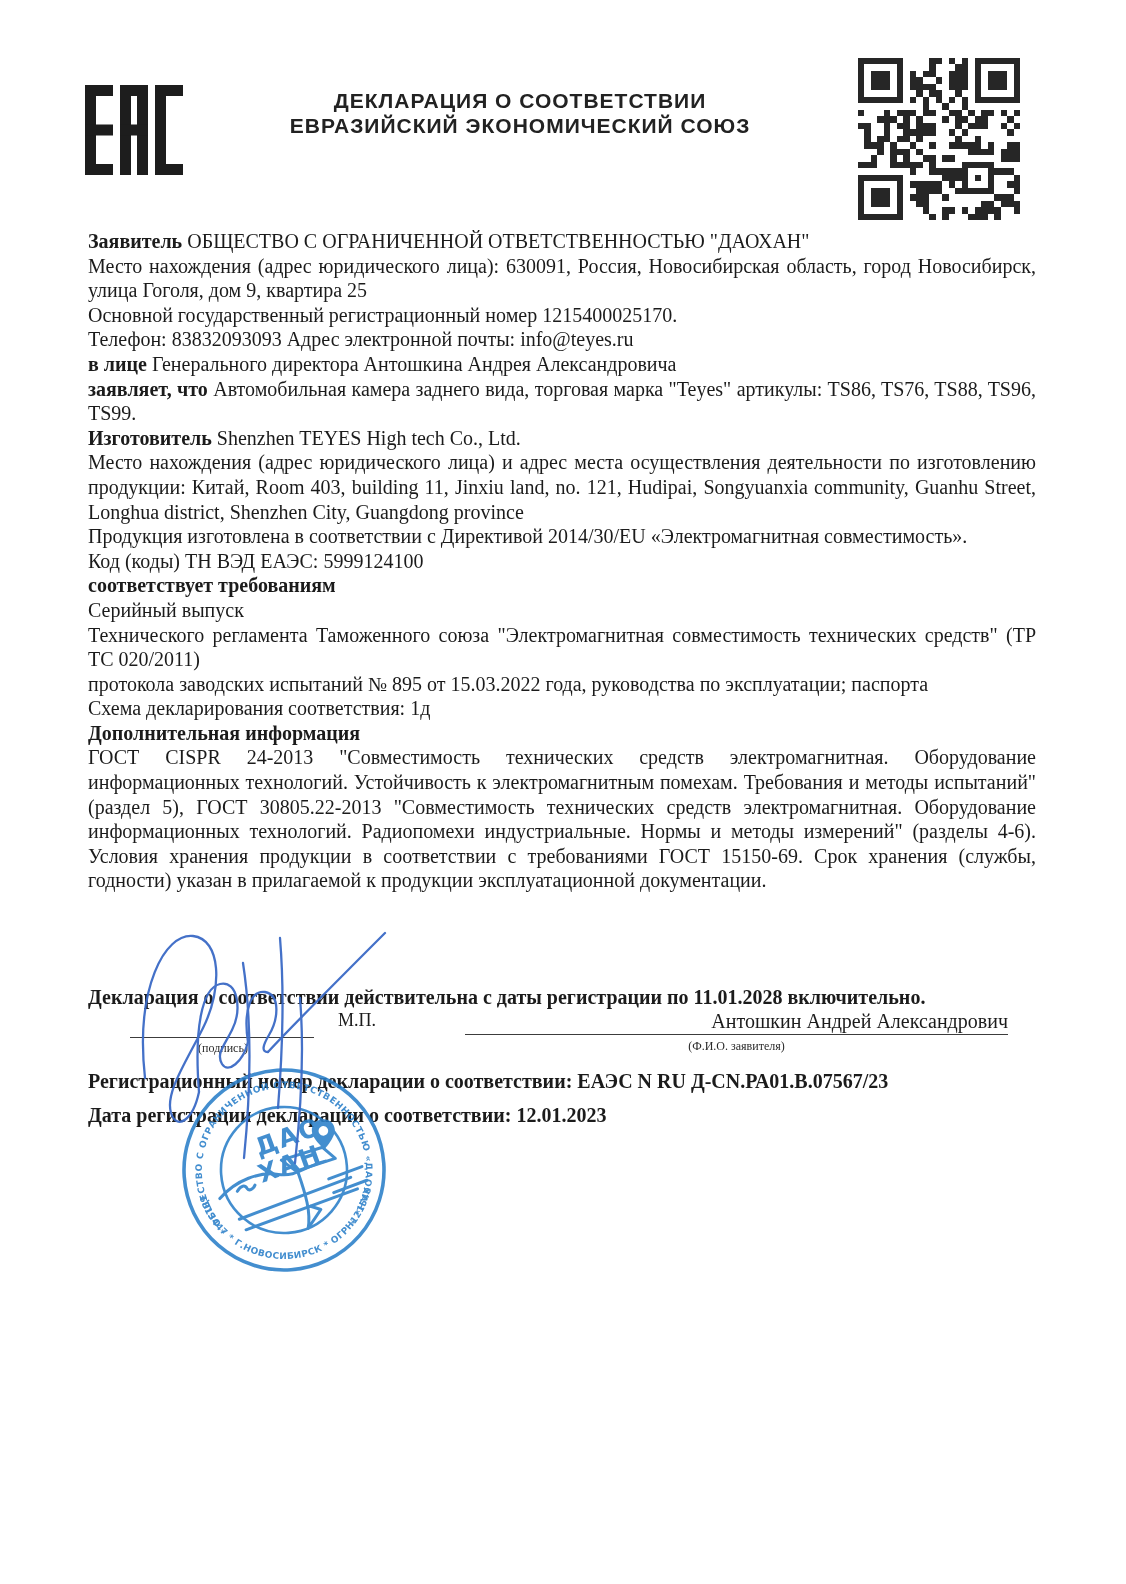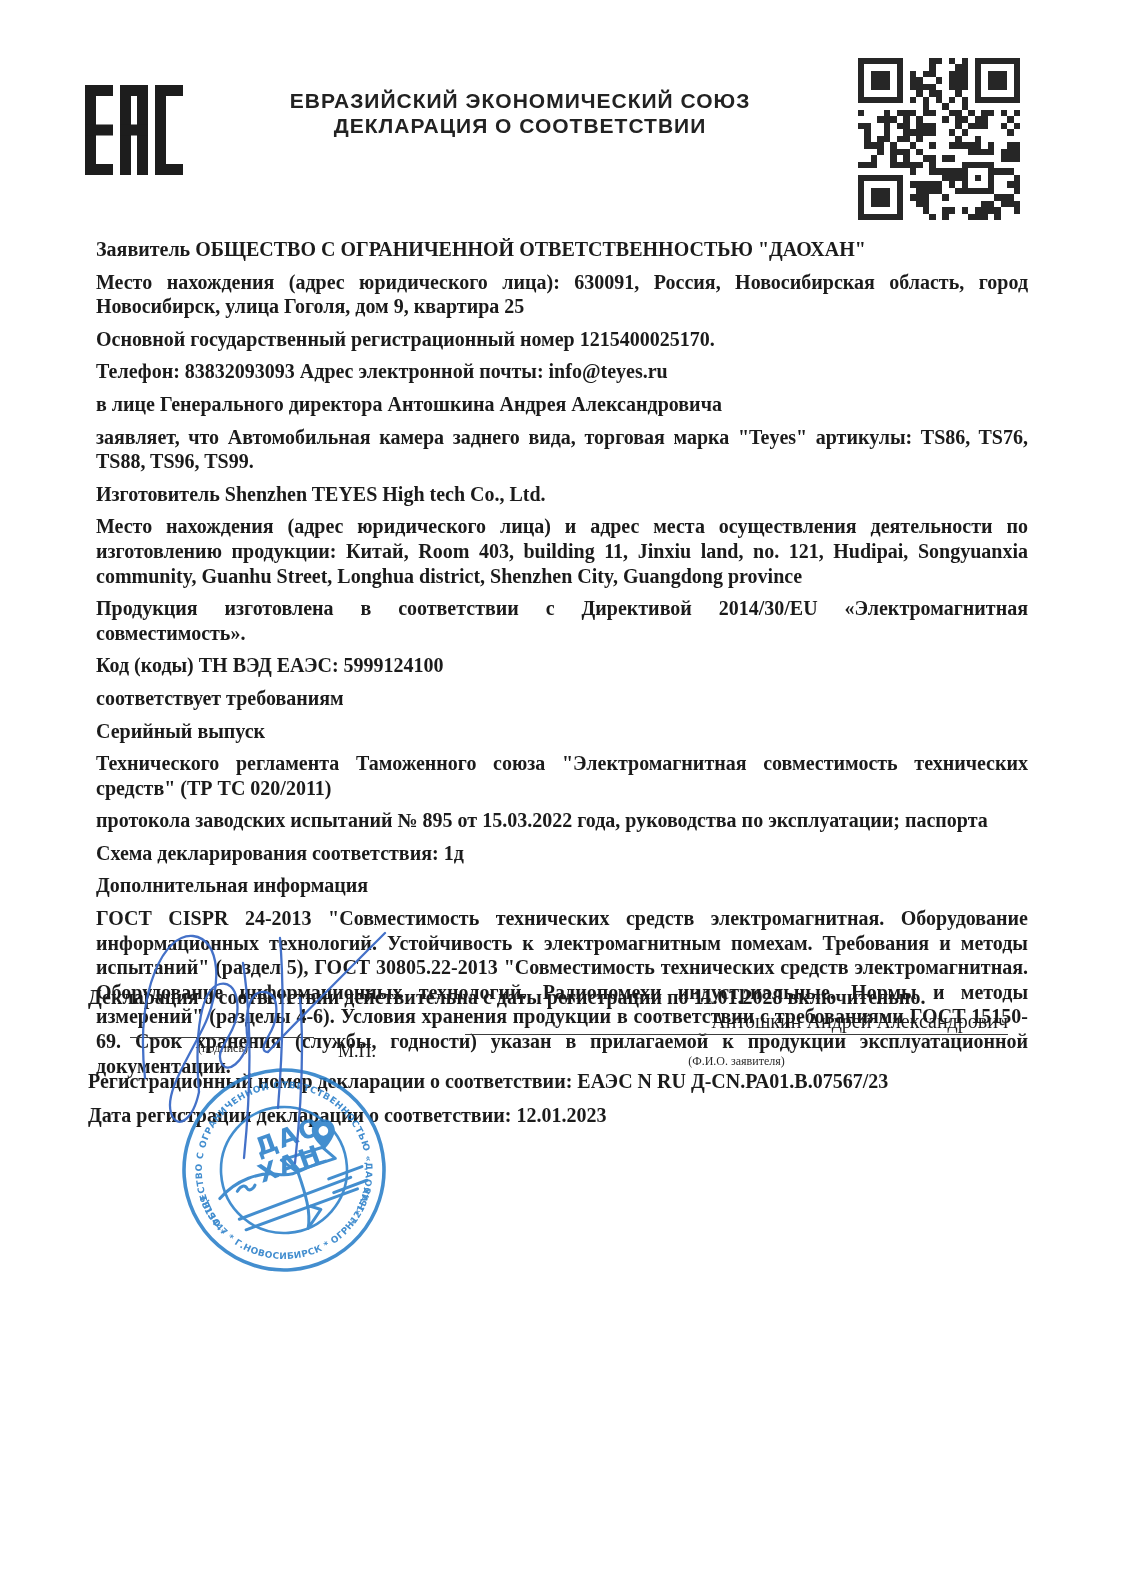--- a/index.html
+++ b/index.html
@@ -21,35 +21,35 @@
     font-weight:bold;font-size:21px;line-height:25px;
     letter-spacing:1px;color:#222;
   }
   .qr{position:absolute;left:858px;top:58px;}
   
   .body-text{
     position:absolute;left:88px;top:229px;width:948px;
     font-size:20px;line-height:24.6px;
     text-align:justify;
   }
-  .body-text .para{margin:8px;font-weight:bold;}
+  .body-text .para{margin:0;}
   .validity{
     position:absolute;left:88px;top:986px;width:948px;
     font-size:20px;font-weight:bold;
   }
   
   .rule{position:absolute;height:0;border-top:1.6px solid #3c3c3c;}
   .rule-sign{left:130px;top:1037px;width:184px;}
   .rule-name{left:465px;top:1034px;width:543px;}
   .caption{
     position:absolute;font-size:12px;color:#2a2a2a;text-align:center;
   }
   .caption-sign{left:138px;top:1041px;width:170px;}
-  .caption-name{left:465px;top:1039px;width:543px;margin-top:15px;}
-  .mp{position:absolute;left:338px;top:1010px;font-size:18px;margin-top:31px;}
+  .caption-name{left:465px;top:1039px;width:543px;}
+  .mp{position:absolute;left:338px;top:1010px;font-size:18px;}
   .applicant-name{
     position:absolute;left:465px;top:1010px;width:543px;
     text-align:right;font-size:20px;
   }
   
   .reg-line{position:absolute;left:88px;width:948px;font-size:20px;font-weight:bold;}
   .reg-number{top:1070px;}
   .reg-date{top:1104px;}
   
   .stamp-svg{position:absolute;left:178px;top:1064px;pointer-events:none;opacity:.88;}
@@ -83,22 +83,22 @@
       <rect x="35" y="0" width="28" height="11"></rect>
       <rect x="35" y="39.5" width="28" height="11"></rect>
 
       <rect x="70" y="0" width="11" height="90"></rect>
       <rect x="70" y="0" width="28" height="11"></rect>
       <rect x="70" y="79" width="28" height="11"></rect>
     </g>
   </svg>
 
   <div class="doc-title">
+    <div>ДЕКЛАРАЦИЯ О СООТВЕТСТВИИ</div>
     <div>ЕВРАЗИЙСКИЙ ЭКОНОМИЧЕСКИЙ СОЮЗ</div>
-    <div>ДЕКЛАРАЦИЯ О СООТВЕТСТВИИ</div>
   </div>
 
   <svg class="qr" width="162" height="162" viewBox="0 0 25 25" shape-rendering="crispEdges">
     <rect width="25" height="25" fill="#ffffff"></rect>
     <g class="modules" fill="#262626">
         <rect x="11" y="0" width="1" height="1"></rect>
         <rect x="12" y="0" width="1" height="1"></rect>
         <rect x="14" y="0" width="1" height="1"></rect>
         <rect x="16" y="0" width="1" height="1"></rect>
         <rect x="11" y="1" width="1" height="1"></rect>

